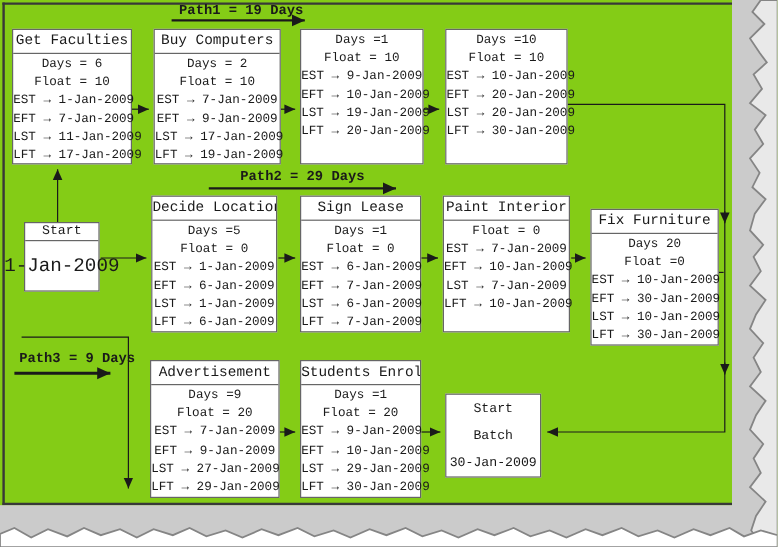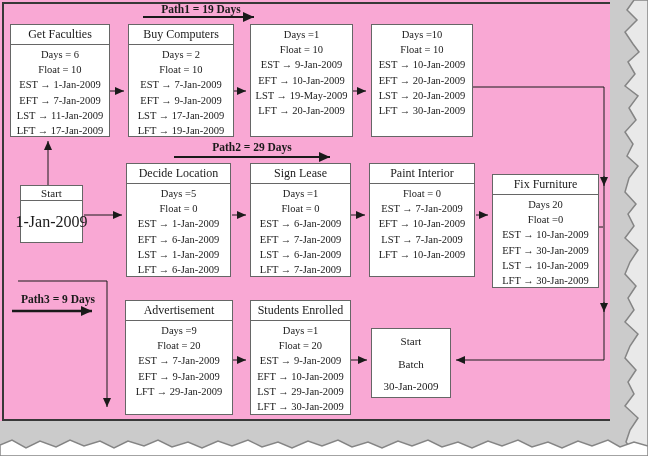--- a/index.html
+++ b/index.html
@@ -1,18 +1,18 @@
 <!DOCTYPE html>
 <html><head>
 <meta charset="utf-8">
 <style>
   html,body{margin:0;padding:0;background:#ffffff;}
   .stage{
-    position:relative;width:648px;height:456px;background:#f9a8d4;
-    font-family:Liberation Serif, serif;color:#1a1a1a;overflow:hidden;
+    position:relative;width:648px;height:456px;background:#84cc16;
+    font-family:Liberation Mono, monospace;color:#1a1a1a;overflow:hidden;
   }
   .layer{position:absolute;left:0;top:0;width:648px;height:456px;}
   .task{
     position:absolute;background:#ffffff;border:1px solid #666666;
     text-align:center;box-sizing:border-box;
   }
   .task-title{
     height:19px;line-height:19px;border-bottom:1px solid #666666;
     font-size:12px;white-space:nowrap;overflow:hidden;
   }
@@ -111,21 +111,21 @@
       <div class="ln">LFT → 19-Jan-2009</div>
     </div>
   </div>
 
   <div class="task" style="left:250px;top:24px;width:103px;height:113px">
     <div class="task-body">
       <div class="ln">Days =1</div>
       <div class="ln">Float = 10</div>
       <div class="ln">EST → 9-Jan-2009</div>
       <div class="ln">EFT → 10-Jan-2009</div>
-      <div class="ln">LST → 19-May-2009</div>
+      <div class="ln">LST → 19-Jan-2009</div>
       <div class="ln">LFT → 20-Jan-2009</div>
     </div>
   </div>
 
   <div class="task" style="left:371px;top:24px;width:102px;height:113px">
     <div class="task-body">
       <div class="ln">Days =10</div>
       <div class="ln">Float = 10</div>
       <div class="ln">EST → 10-Jan-2009</div>
       <div class="ln">EFT → 20-Jan-2009</div>
@@ -186,20 +186,21 @@
     </div>
   </div>
 
   <div class="task" style="left:125px;top:300px;width:108px;height:115px">
     <div class="task-title">Advertisement</div>
     <div class="task-body">
       <div class="ln">Days =9</div>
       <div class="ln">Float = 20</div>
       <div class="ln">EST → 7-Jan-2009</div>
       <div class="ln">EFT → 9-Jan-2009</div>
+      <div class="ln">LST → 27-Jan-2009</div>
       <div class="ln">LFT → 29-Jan-2009</div>
     </div>
   </div>
 
   <div class="task" style="left:250px;top:300px;width:101px;height:115px">
     <div class="task-title">Students Enrolled</div>
     <div class="task-body">
       <div class="ln">Days =1</div>
       <div class="ln">Float = 20</div>
       <div class="ln">EST → 9-Jan-2009</div>

